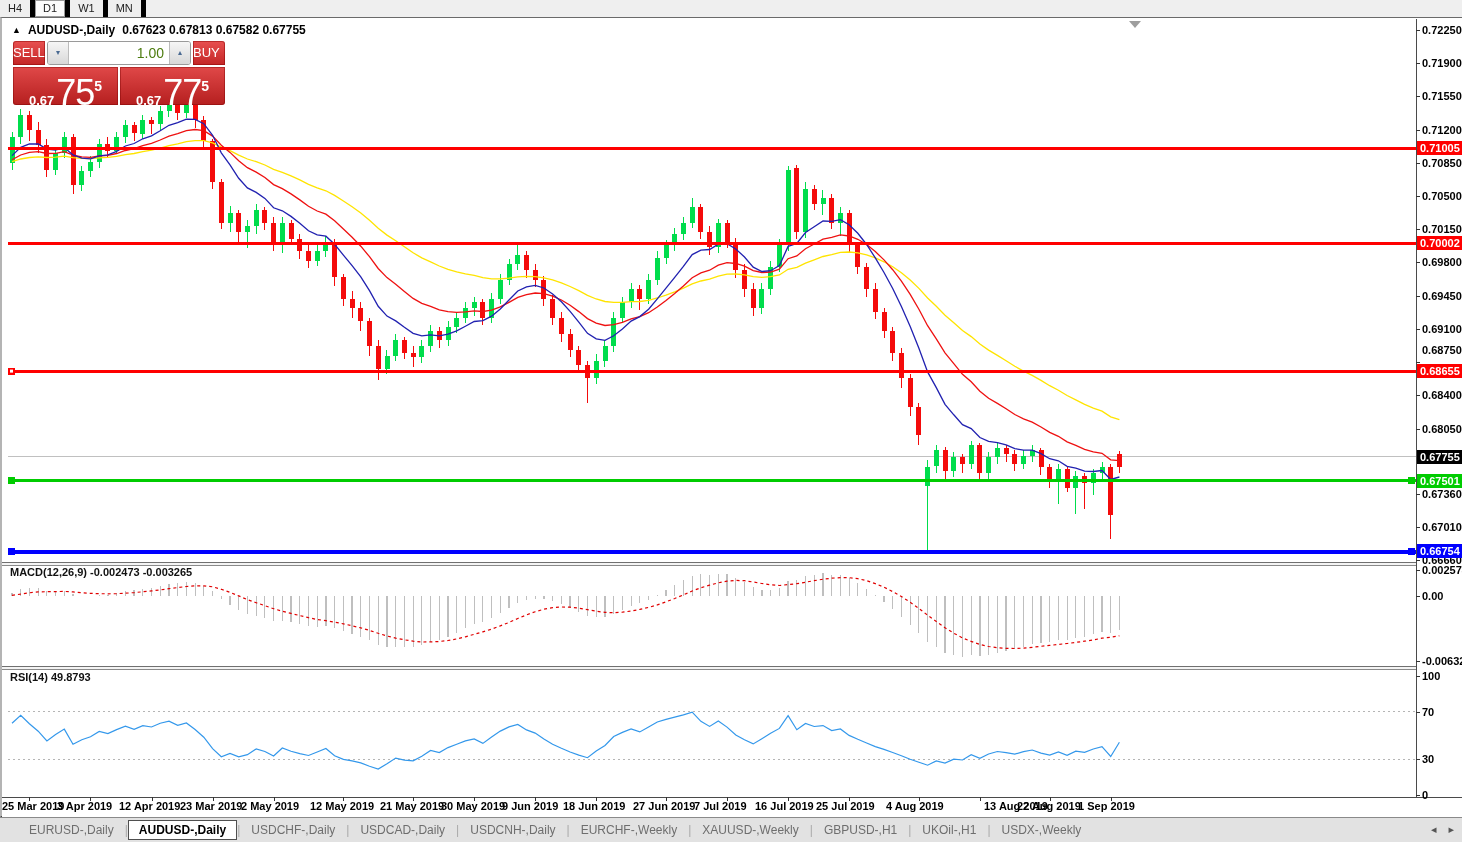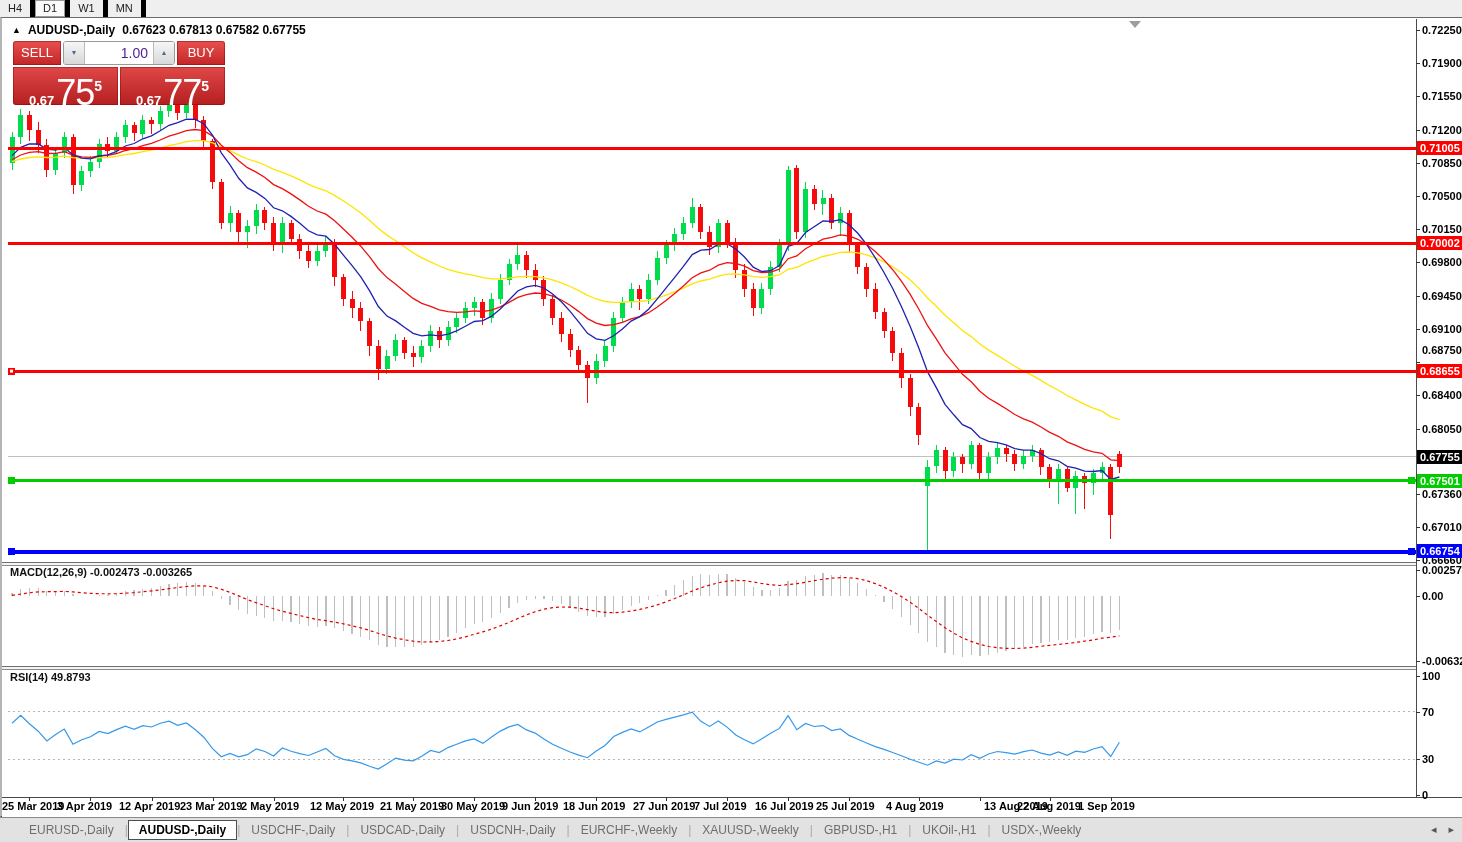--- a/index.html
+++ b/index.html
@@ -28,27 +28,27 @@
   .date-label{position:absolute;top:800px;font-size:11px;font-weight:bold;color:#000;white-space:nowrap;}
   .date-tick{position:absolute;top:797px;width:1px;height:4px;background:#333;}
 
   #chart-title{position:absolute;top:23px;left:12px;z-index:5;font-size:12px;font-weight:bold;color:#000;display:flex;align-items:center;gap:7px;}
   #macd-title{position:absolute;top:566px;left:10px;z-index:4;font-size:11px;font-weight:bold;color:#111;}
   #rsi-title{position:absolute;top:671px;left:10px;z-index:4;font-size:11px;font-weight:bold;color:#111;}
 
   
   #trade-panel{position:absolute;top:41px;left:13px;width:212px;z-index:5;}
   .tp-row1{display:flex;gap:2px;height:24px;}
-  .tp-btn{width:48px;color:#fff;font-size:13px;text-align:center;line-height:24px;background:linear-gradient(#e85050,#c32626);box-shadow:inset 0 0 0 1px rgba(130,0,0,.45);cursor:pointer;}
+  .tp-btn{width:32px;color:#fff;font-size:13px;text-align:left;line-height:24px;background:linear-gradient(#e85050,#c32626);box-shadow:inset 0 0 0 1px rgba(130,0,0,.45);cursor:pointer;}
   .tp-btn.sell{border-radius:3px 0 0 0;}
   .tp-btn.buy{border-radius:0 3px 0 0;}
   .tp-spinner{flex:1;display:flex;border:1px solid #9a9a9a;border-radius:3px;background:#fff;overflow:hidden;height:22px;}
   .tp-spin-btn{width:20px;background:linear-gradient(#f6f6f6,#d8d8d8);border-right:1px solid #bbb;color:#4a6a92;font-size:8px;line-height:22px;text-align:center;cursor:pointer;}
   .tp-spin-btn.up{border-right:none;border-left:1px solid #bbb;}
-  #volume-input{flex:1;border:none;outline:none;text-align:right;font-size:14px;font-family:"Liberation Sans",sans-serif;padding:0 5px 0 0;color:#4c1d95;min-width:0;}
+  #volume-input{flex:1;border:none;outline:none;text-align:right;font-size:14px;font-family:"Liberation Sans",sans-serif;padding:0 5px 0 0;color:#4d7c0f;min-width:0;}
   .tp-row2{display:flex;gap:2px;margin-top:2px;height:38px;}
   .tp-price{flex:1;color:#fff;text-align:center;background:linear-gradient(#e04848,#b51f1f);box-shadow:inset 0 0 0 1px rgba(120,0,0,.4);line-height:38px;white-space:nowrap;}
   .tp-price.left{border-radius:0 0 0 3px;}
   .tp-price.right{border-radius:0 0 3px 0;}
   .tp-pfx{font-size:13px;font-weight:bold;margin-right:2px;}
   .tp-big{font-size:36px;letter-spacing:-1px;}
   .tp-pip{font-size:14px;font-weight:bold;vertical-align:14px;}
 
   #shift-marker{position:absolute;top:21px;left:1129px;width:0;height:0;border-left:6px solid transparent;border-right:6px solid transparent;border-top:7px solid #9e9e9e;z-index:4;}
 

